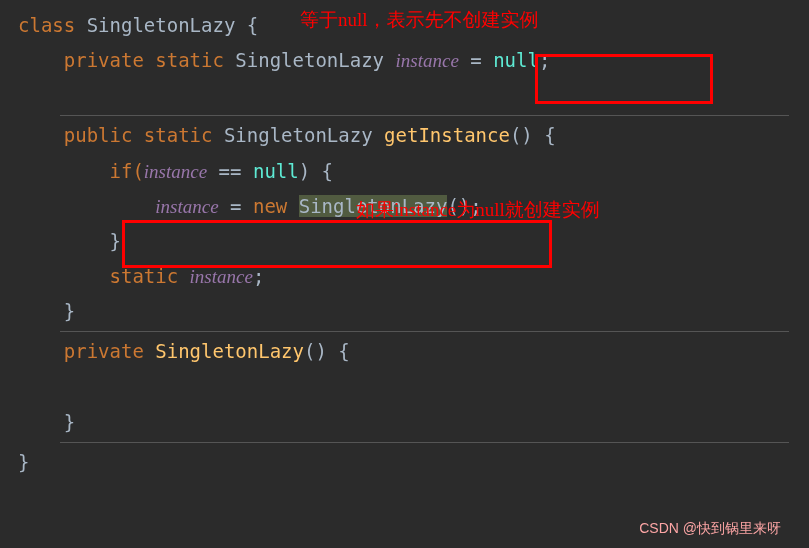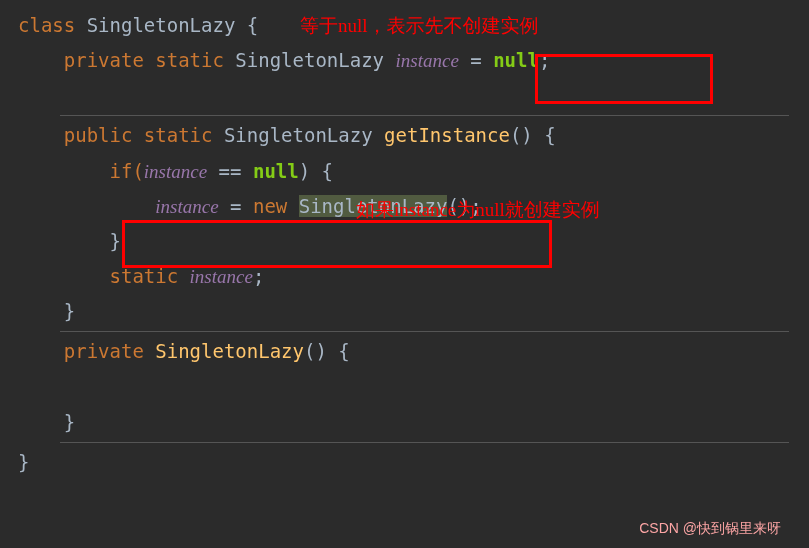--- a/index.html
+++ b/index.html
@@ -21,21 +21,21 @@
     }
     .line {
       white-space: pre;
       padding-left: 18px;
     }
     .kw { color: #cc7832; }
     .cls { color: #a9b7c6; }
     .fn { color: #ffc66d; }
     .it { color: #9876aa; font-style: italic; font-family: Liberation Serif, serif; }
     .br { color: #a9b7c6; }
-    .null { color: #84cc16; font-weight: bold; }
+    .null { color: #5eead4; }
     .hl { background: #515b40; }
     
     .annotation {
       position: absolute;
       color: #ff0000;
       font-family: 'SimSun', serif;
       font-size: 19px;
       white-space: nowrap;
       font-weight: normal;
     }
@@ -84,21 +84,21 @@
 <div class="line"><span class="kw">    private </span><span class="fn">SingletonLazy</span><span class="br">() {</span></div>
 
 <div class="line"> </div>
 
 <div class="line"><span class="br">    }</span></div>
 
 <div class="hr"></div>
 
 <div class="line"><span class="br">}</span></div>
 
-<div class="annotation" style="left:300px; top:8px;">等于null，表示先不创建实例</div>
+<div class="annotation" style="left:300px; top:2px;">等于null，表示先不创建实例</div>
 <div class="redbox" style="left:535px; top:54px; width:178px; height:50px;"></div>
 
 <div class="annotation" style="left:356px; top:192px;">如果instance为null就创建实例</div>
 <div class="redbox" style="left:122px; top:220px; width:430px; height:48px;"></div>
 
 <div class="annotation" style="left:346px; top:290px; line-height:1.5;">
 </div>
 
 <div class="watermark">CSDN @快到锅里来呀</div>
 

